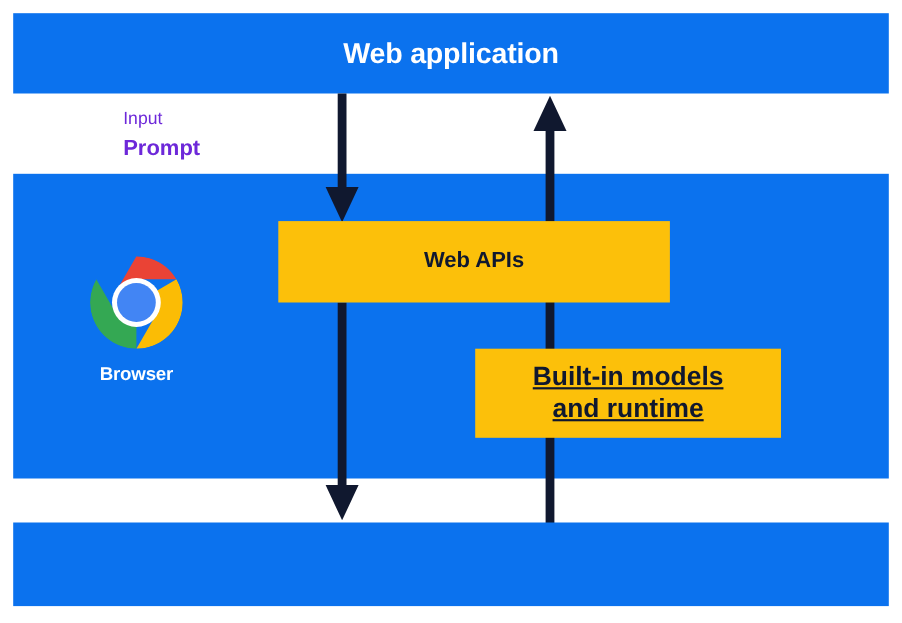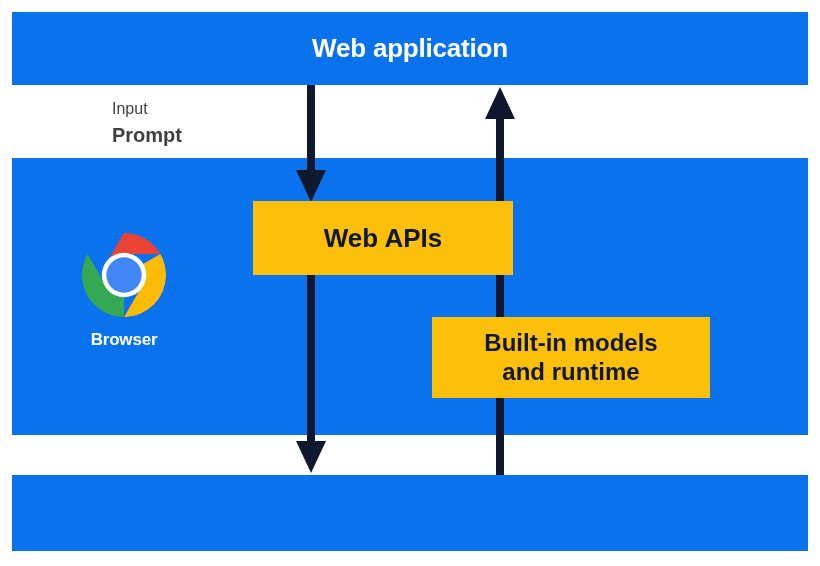--- a/index.html
+++ b/index.html
@@ -57,21 +57,21 @@
   #web-application-title {
     top: 33px;
   }
   #local-hardware-title {
     top: 498px;
   }
 
   
   .io-block {
     position: absolute;
-    color: #404040;
+    color: #6d28d9;
     line-height: 1.0;
   }
   .io-kind {
     font-size: 16px;
     font-weight: normal;
     display: block;
     margin-bottom: 8px;
   }
   .io-value {
     font-size: 20px;
@@ -131,30 +131,31 @@
     font-weight: bold;
     display: flex;
     align-items: center;
     justify-content: center;
     text-align: center;
     line-height: 1.18;
   }
   #box-web-apis {
     left: 253px;
     top: 201px;
-    width: 260px;
+    width: 356px;
     height: 74px;
-    font-size: 26px;
+    font-size: 20px;
   }
   #box-builtin-models {
     left: 432px;
     top: 317px;
     width: 278px;
     height: 81px;
     font-size: 24px;
+    text-decoration: underline;
   }
 
   
   #browser-group {
     position: absolute;
     left: 52px;
     top: 232px;
     width: 144px;
     height: 148px;
     text-align: center;

